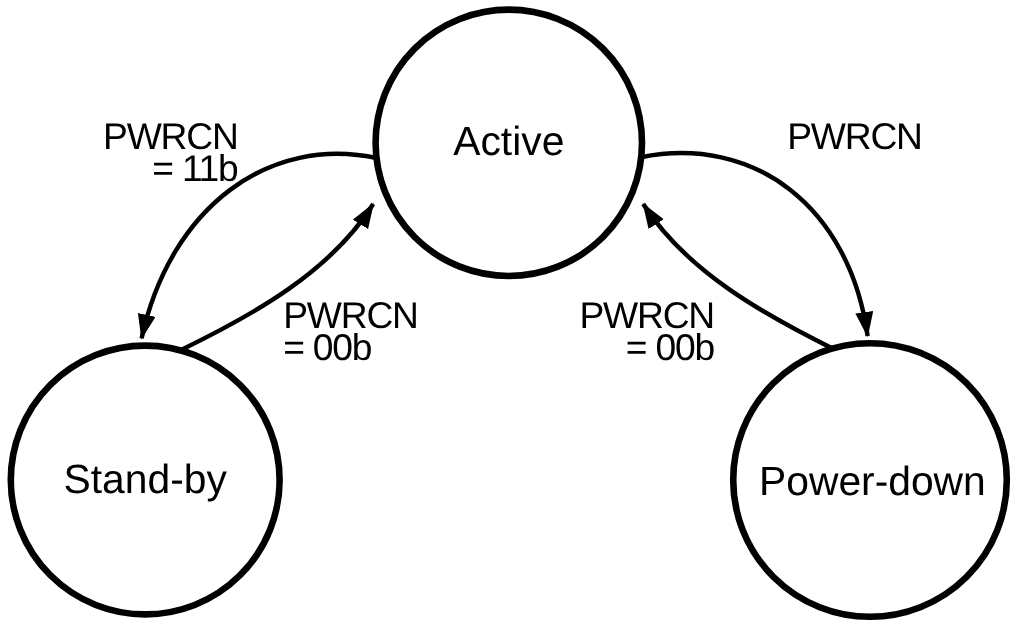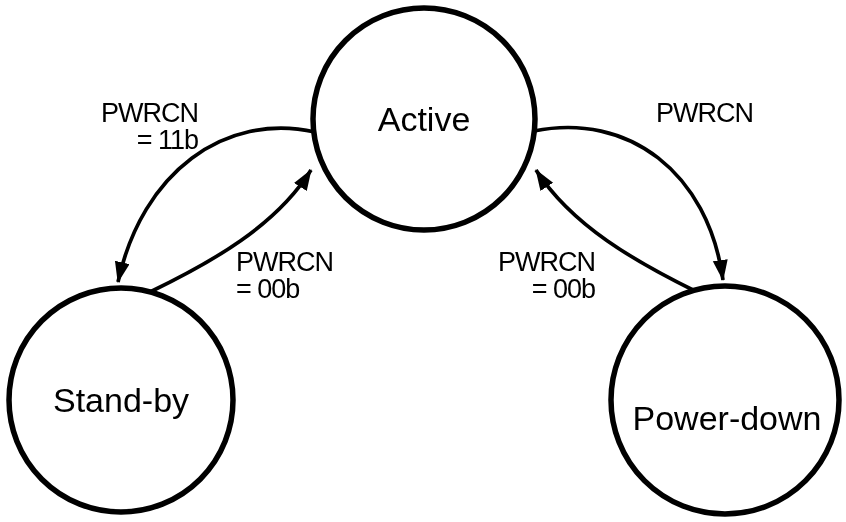--- a/index.html
+++ b/index.html
@@ -34,21 +34,21 @@
   .label {
     position: absolute;
     color: #000000;
     white-space: nowrap;
   }
   .state-label {
     font-size: 34px;
     transform: translate(-50%, -50%);
   }
   .edge-label {
-    font-size: 27px;
+    font-size: 31px;
     line-height: 27px;
     letter-spacing: -1px;
   }
   .align-right { text-align: right; }
   .align-left  { text-align: left; }
 </style>
 </head>
 <body>
 
 <div class="stage">
@@ -65,21 +65,21 @@
     <path class="edge" d="M 534 131 C 628 112, 708 172, 723 280" marker-end="url(#arrowhead)"></path>
     <path class="edge" d="M 697 292 C 636 262, 572 226, 536 170" marker-end="url(#arrowhead)"></path>
 
     <circle class="state-circle" cx="424" cy="119" r="111"></circle>
     <circle class="state-circle" cx="121" cy="400" r="112"></circle>
     <circle class="state-circle" cx="725" cy="400" r="114"></circle>
   </svg>
 
   <div class="label state-label" style="left:121px; top:400px;">Stand-by</div>
   <div class="label state-label" style="left:424px; top:119px;">Active</div>
-  <div class="label state-label" style="left:727px; top:418px;">Power-down</div>
+  <div class="label state-label" style="left:727px; top:402px;">Power-down</div>
 
   <div class="label edge-label align-right" style="right:648px; top:100px;">
     <div>PWRCN</div>
     <div>= 11b</div>
   </div>
 
   <div class="label edge-label align-left" style="left:236px; top:249px;">
     <div>PWRCN</div>
     <div>= 00b</div>
   </div>

